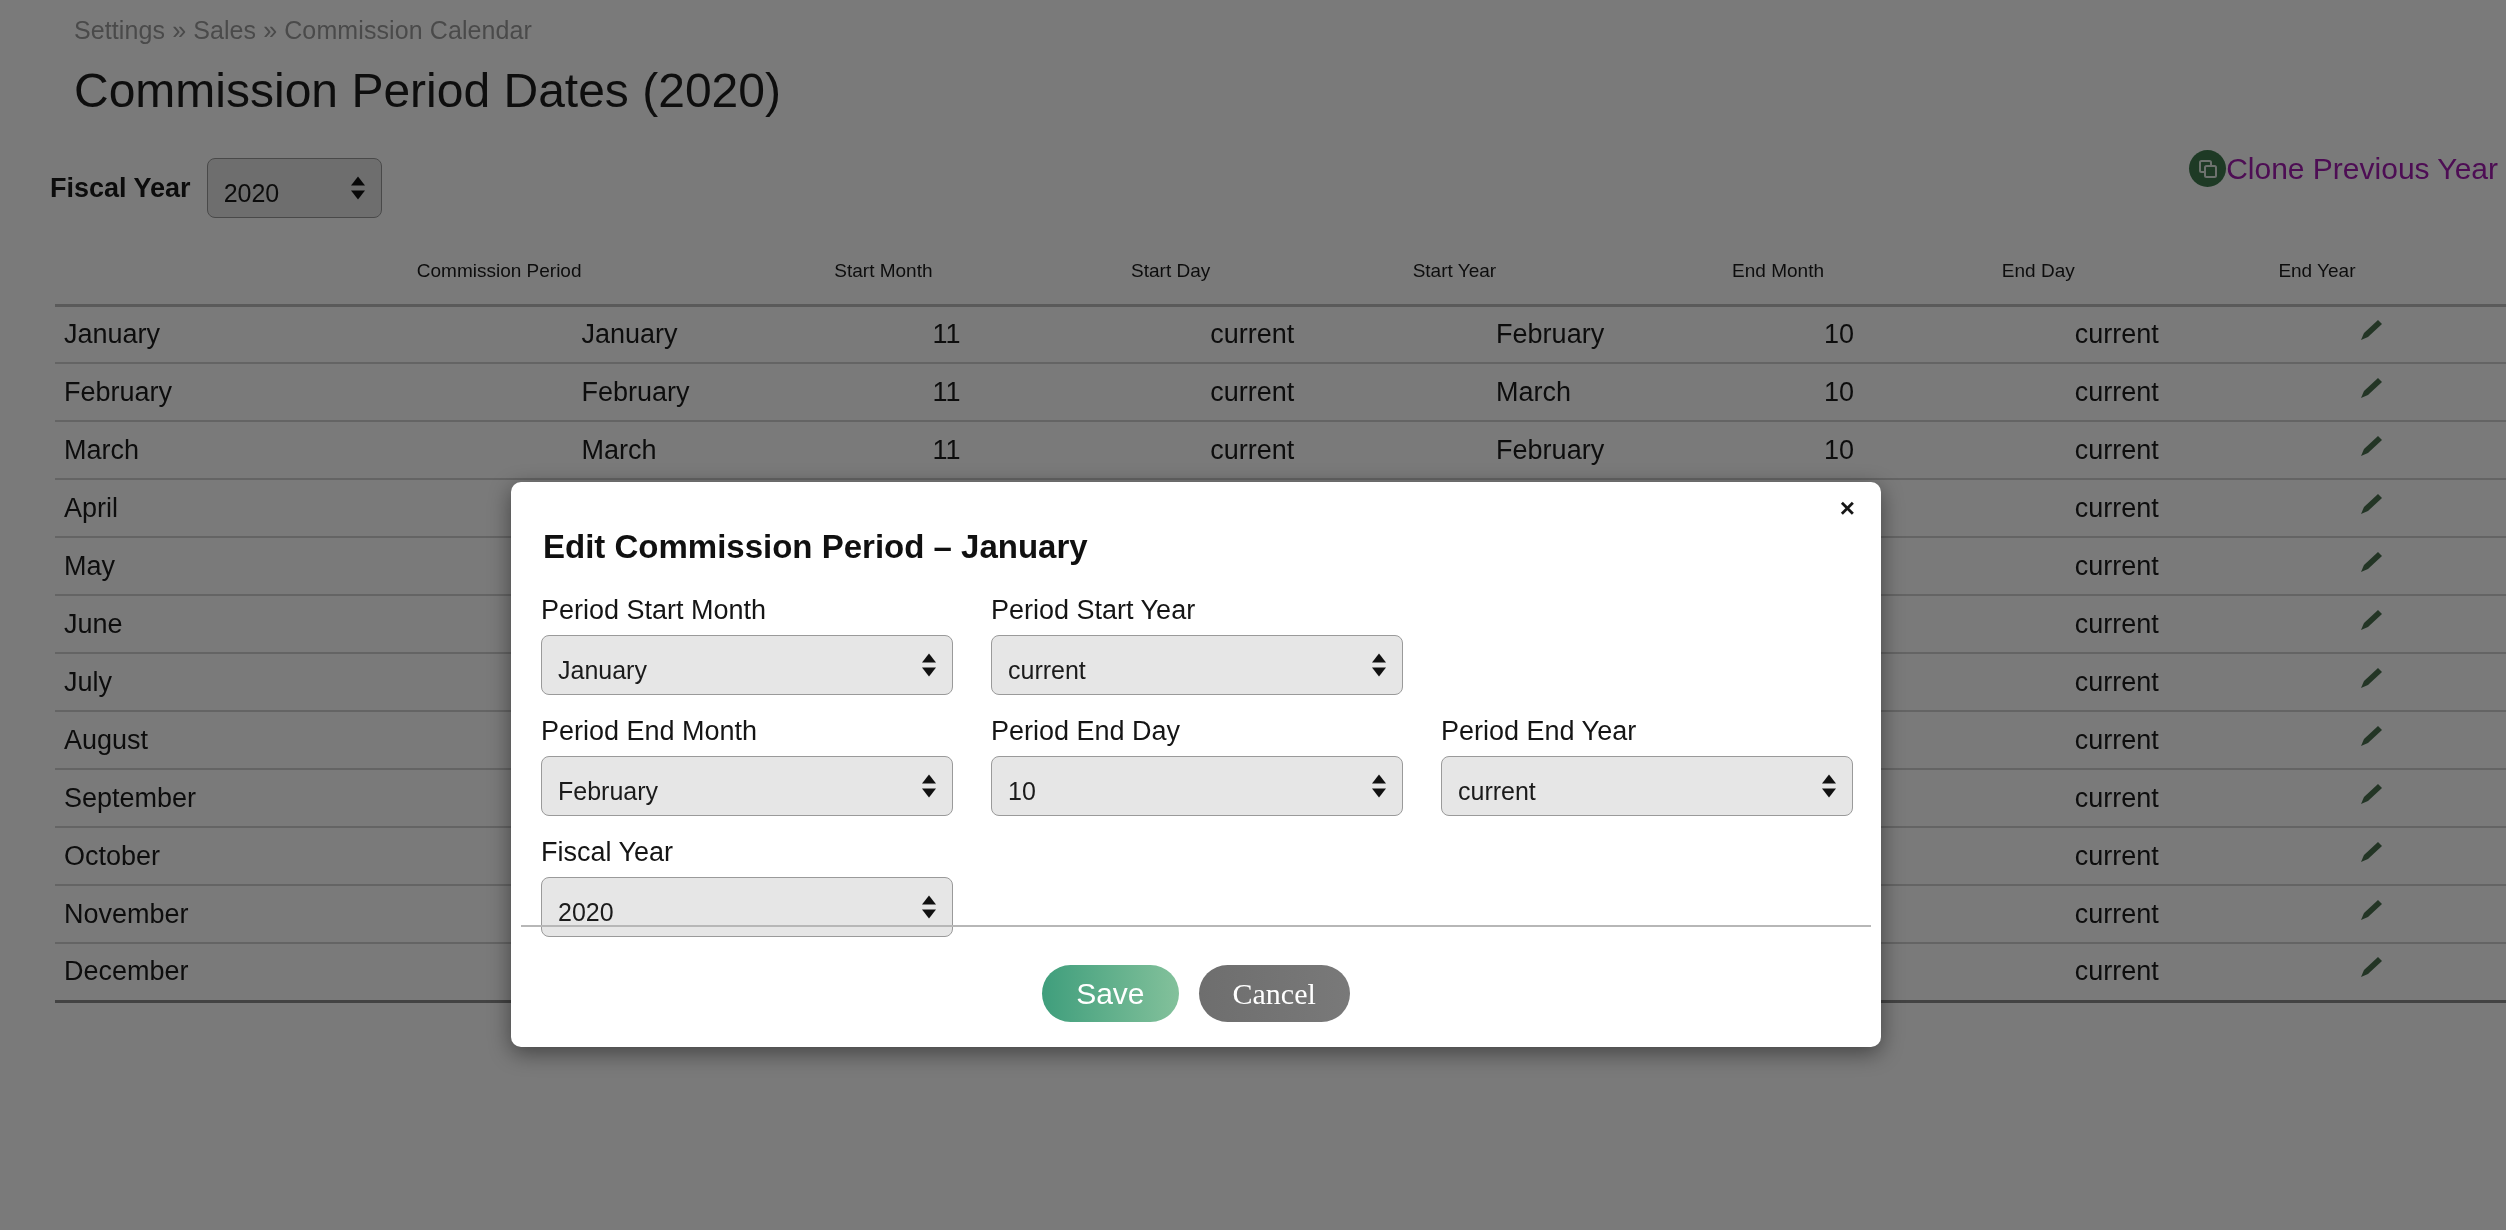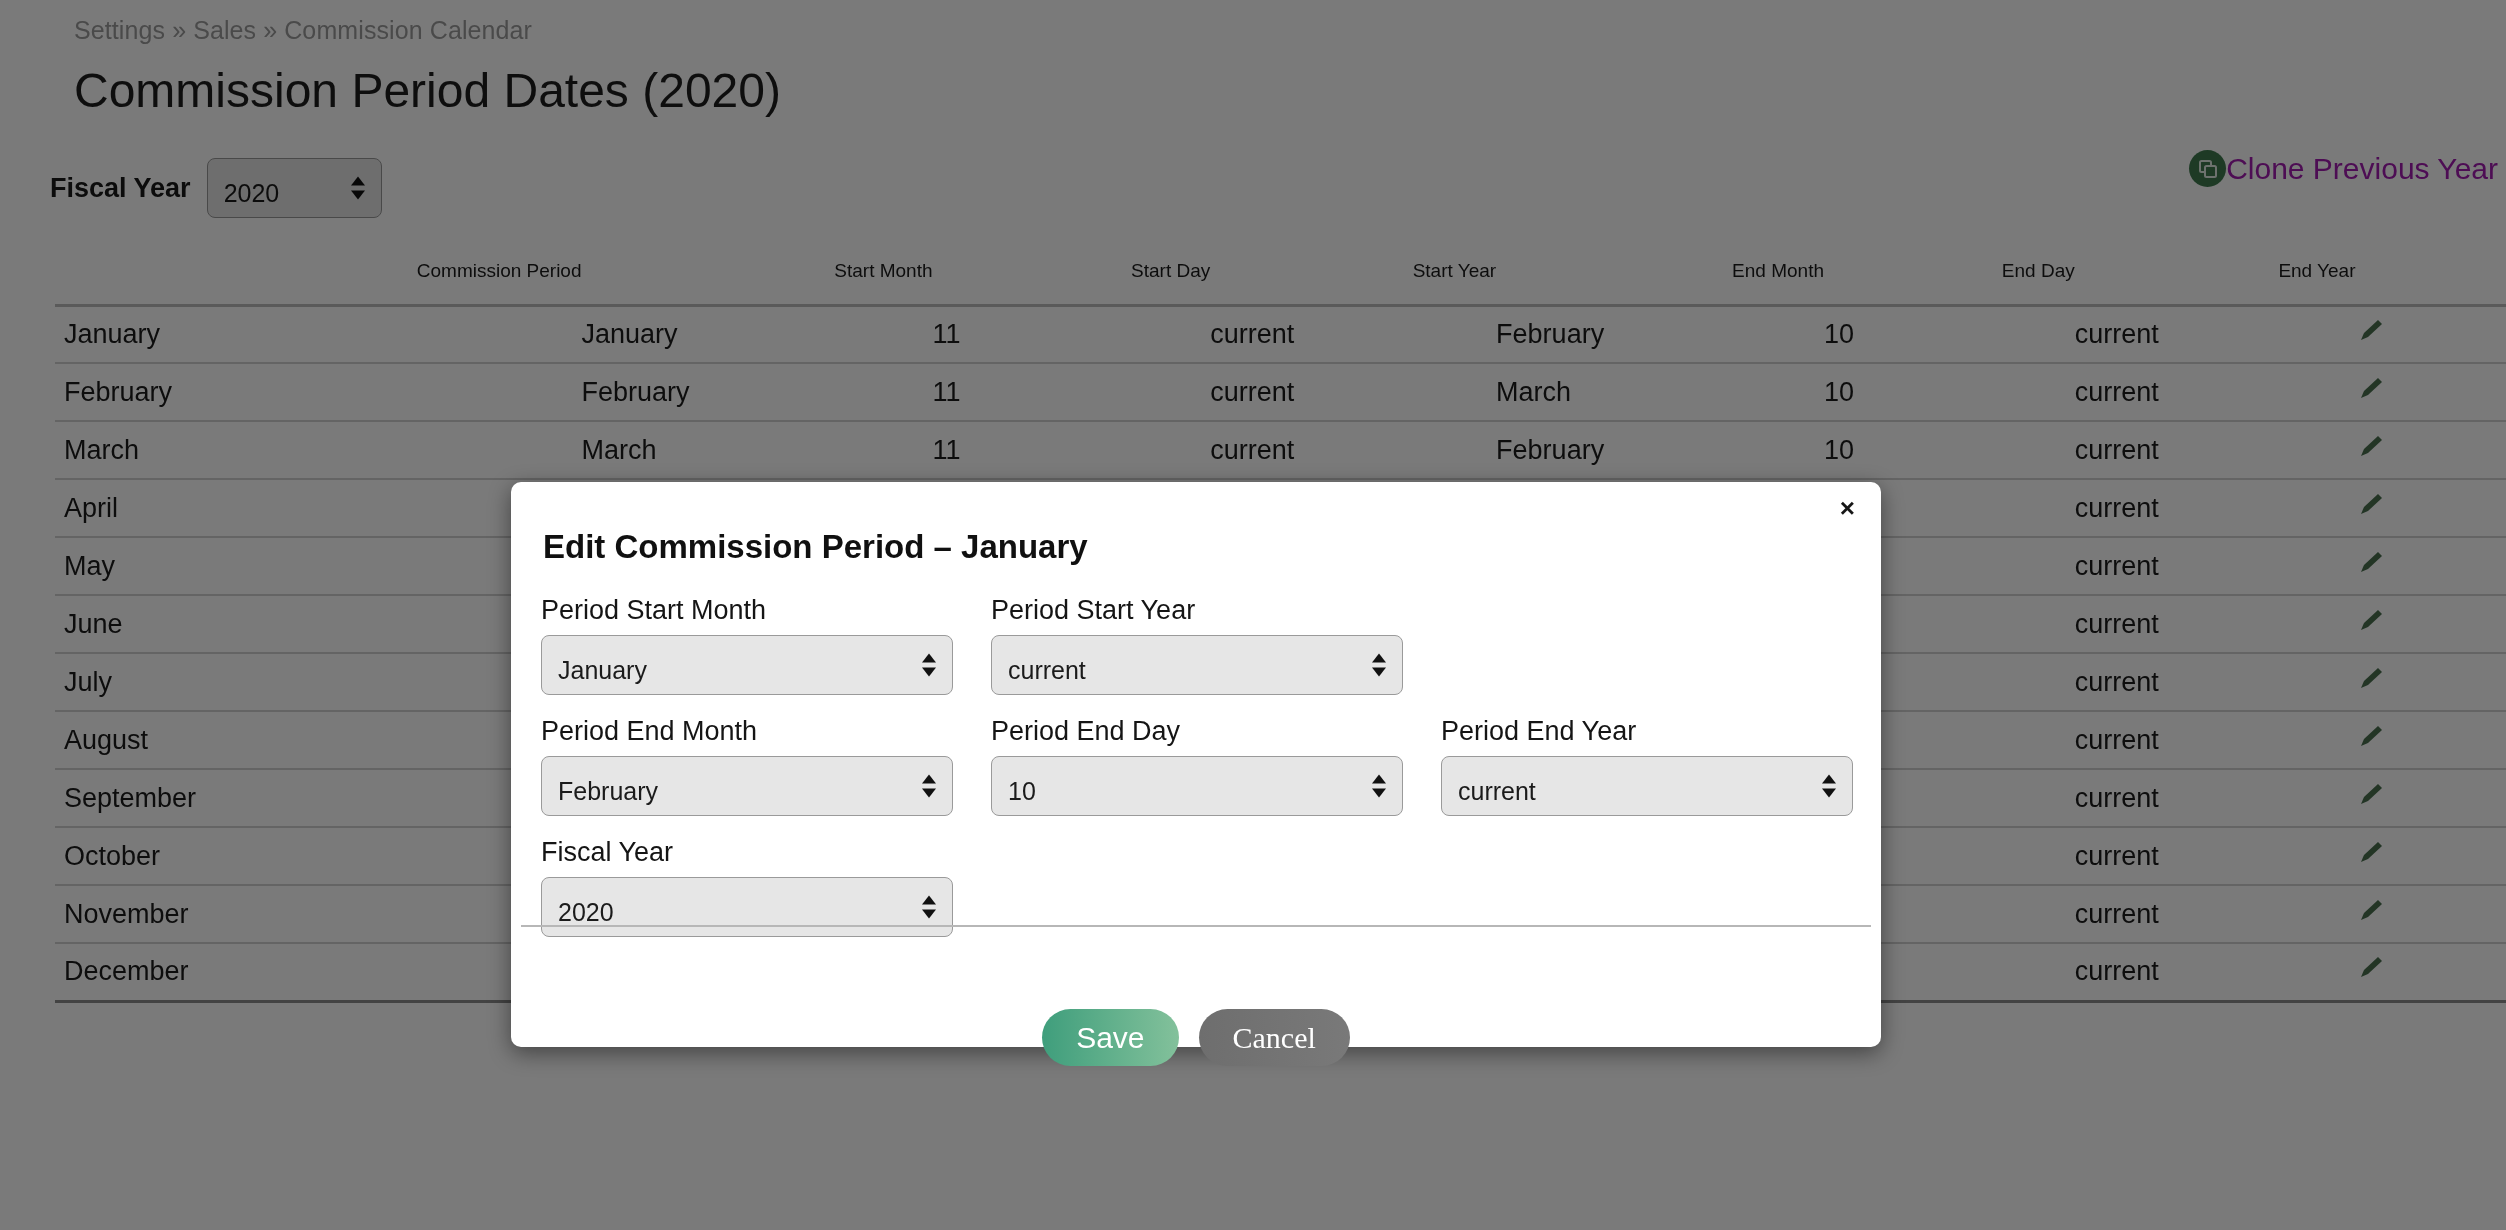--- a/index.html
+++ b/index.html
@@ -241,21 +241,20 @@
   }
   .btn {
     border: none;
     border-radius: 30px;
     color: #ffffff;
     font-family: "Liberation Sans", sans-serif;
     font-size: 30px;
     padding: 0 34px;
     height: 57px;
     cursor: pointer;
-    margin-top: 44px;
   }
   .btn-save { background: linear-gradient(to right, #3f9e7c, #83c19b); }
   .btn-cancel { background: linear-gradient(to right, #6e6e6e, #797979); font-family: Liberation Serif, serif; }
 </style>
 </head>
 <body>
 
 <div id="page">
 
   <div class="breadcrumb">

